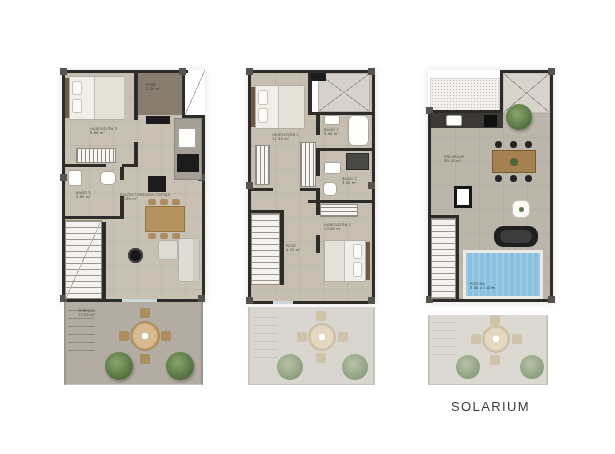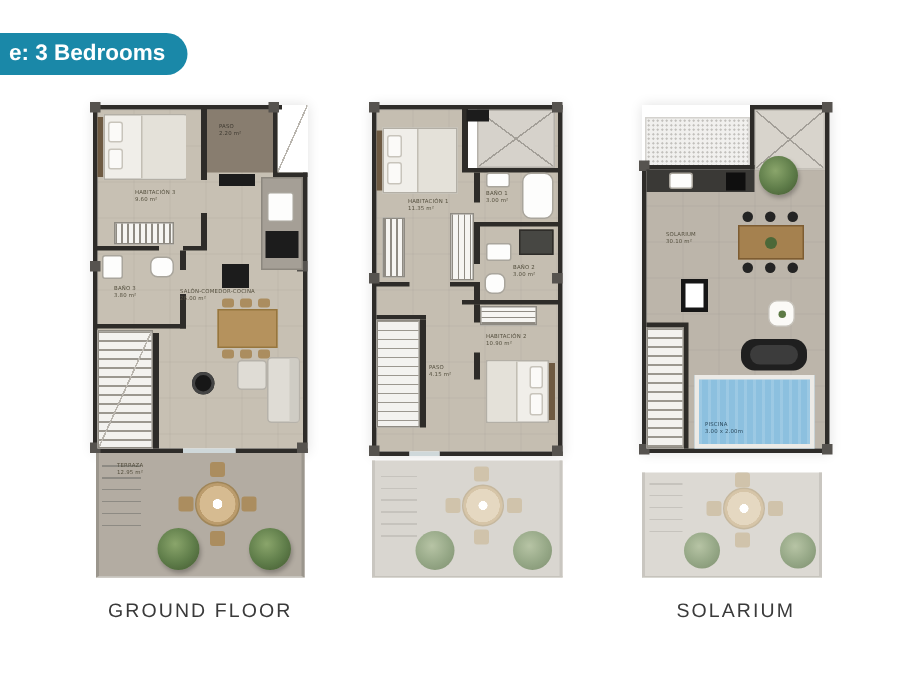--- a/index.html
+++ b/index.html
@@ -34,23 +34,20 @@
   .steps.light{background:repeating-linear-gradient(180deg,#c6c3bd 0 1px,transparent 1px 8px)}
   .terr{position:absolute;border-left:2px solid #9b968d;border-right:2px solid #9b968d;border-bottom:1px solid #c6c3bc}
   .terr.ghost{border-left-color:#c9c6c0;border-right-color:#c9c6c0}
   .black{background:#1c1c1c}
 </style>
 </head>
 <body>
 
 <div class="canvas">
 
-  <div class="badge">
-    <span>e: 3 Bedrooms</span>
-  </div>
 
   <div class="plan" style="left:62px;top:70px;width:143px;height:320px">
 
     <div class="abs" style="left:0;top:0;width:143px;height:232px;box-shadow:0 0 8px rgba(0,0,0,.12)">
       <div class="floor" style="left:3px;top:3px;width:137px;height:226px"></div>
       <div class="abs diag" style="left:123px;top:0;width:20px;height:45px;background-color:#fff"></div>
 
       <div class="abs" style="left:76px;top:3px;width:44px;height:42px;background:#887d6f"></div>
       <div class="lbl" style="left:84px;top:12px;color:#3f3a31">
         <div>PASO</div>
@@ -304,16 +301,15 @@
       <div class="rtable faded" style="left:52px;top:10px;width:28px;height:28px"></div>
       <div class="chairT faded" style="left:60px;top:0;width:10px;height:10px"></div>
       <div class="chairT faded" style="left:60px;top:40px;width:10px;height:10px"></div>
       <div class="chairT faded" style="left:41px;top:19px;width:10px;height:10px"></div>
       <div class="chairT faded" style="left:82px;top:19px;width:10px;height:10px"></div>
       <div class="bush faded" style="left:26px;top:40px;width:24px;height:24px"></div>
       <div class="bush faded" style="left:90px;top:40px;width:24px;height:24px"></div>
     </div>
   </div>
 
-  <div class="caption" style="left:62px;width:143px">GROUND FLOOR</div>
   <div class="caption" style="left:428px;width:125px">SOLARIUM</div>
 
 </div>
 
 </body></html>

